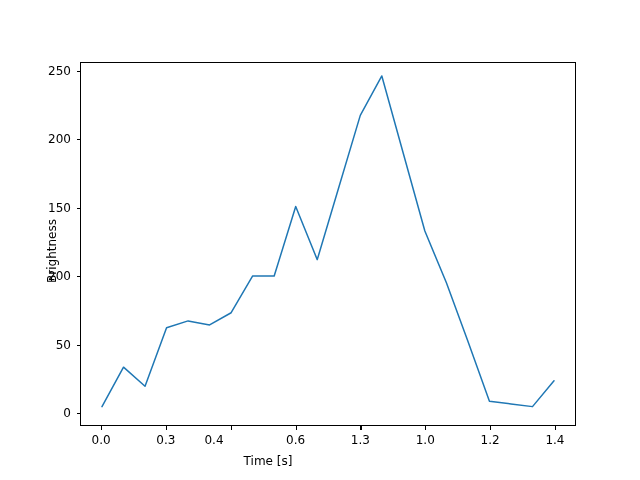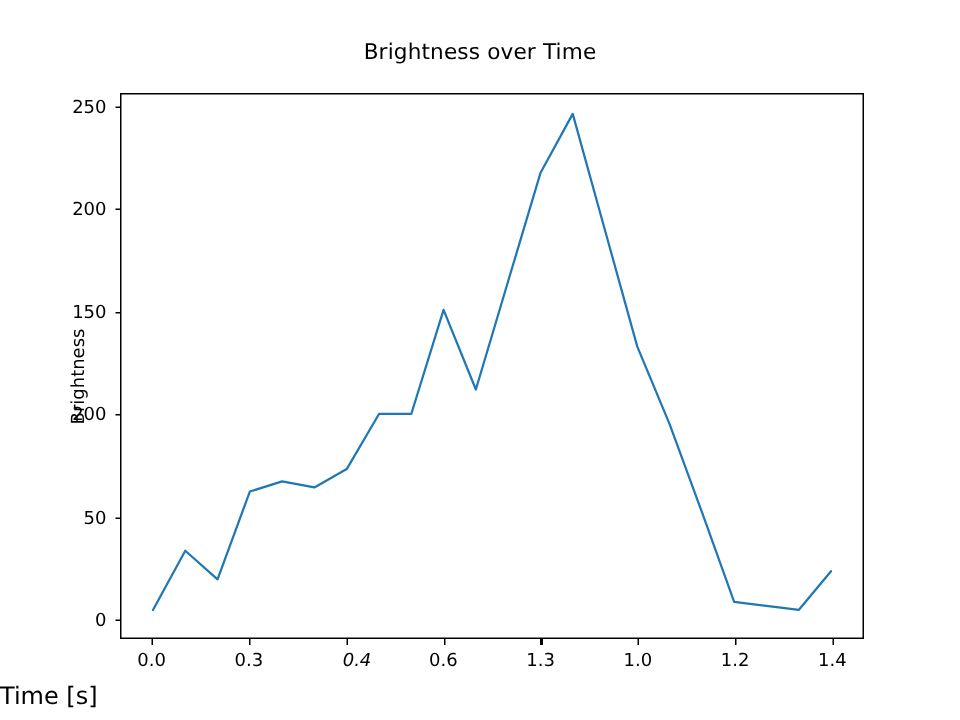--- a/index.html
+++ b/index.html
@@ -92,55 +92,54 @@
     position: absolute;
     width: 1.1px;
     height: 3.5px;
     background: #000000;
   }
   #xaxis-label {
     position: absolute;
     left: 0;
     top: 454px;
     width: 536px;
-    text-align: left;
-    font-size: 16px;
+    text-align: center;
+    font-size: 12px;
     color: #000000;
   }
   #yaxis-label {
     position: absolute;
     left: -8px;
     top: 244px;
     width: 120px;
     text-align: center;
     font-size: 12px;
     color: #000000;
     transform: rotate(-90deg);
     transform-origin: center center;
   }
 </style>
 </head>
 <body>
 
 <div id="figure">
 
-  <div id="chart-title">Brightness over Time</div>
 
   <div id="ylabels-col">
       <div class="tick-label-y" style="top: 407px;">0</div>
       <div class="tick-label-y" style="top: 338.579px;">50</div>
       <div class="tick-label-y" style="top: 270.158px;">200</div>
       <div class="tick-label-y" style="top: 201.737px;">150</div>
       <div class="tick-label-y" style="top: 133.316px;">200</div>
       <div class="tick-label-y" style="top: 64.8947px;">250</div>
     </div>
   <div id="xlabels-row">
       <div class="tick-label-x" style="left: 101.072px;">0.0</div>
       <div class="tick-label-x" style="left: 165.908px;">0.3</div>
-      <div class="tick-label-x" style="left: 238px; font-style: italic;">0.4</div>
+      <div class="tick-label-x" style="left: 214px;">0.4</div>
       <div class="tick-label-x" style="left: 295.582px;">0.6</div>
       <div class="tick-label-x" style="left: 360.418px;">1.3</div>
       <div class="tick-label-x" style="left: 425.255px; text-align: right;">1.0</div>
       <div class="tick-label-x" style="left: 490.092px;">1.2</div>
       <div class="tick-label-x" style="left: 554.928px;">1.4</div>
     </div>
 
   <div id="yaxis-label">Brightness</div>
   <div id="xaxis-label">Time [s]</div>
 

